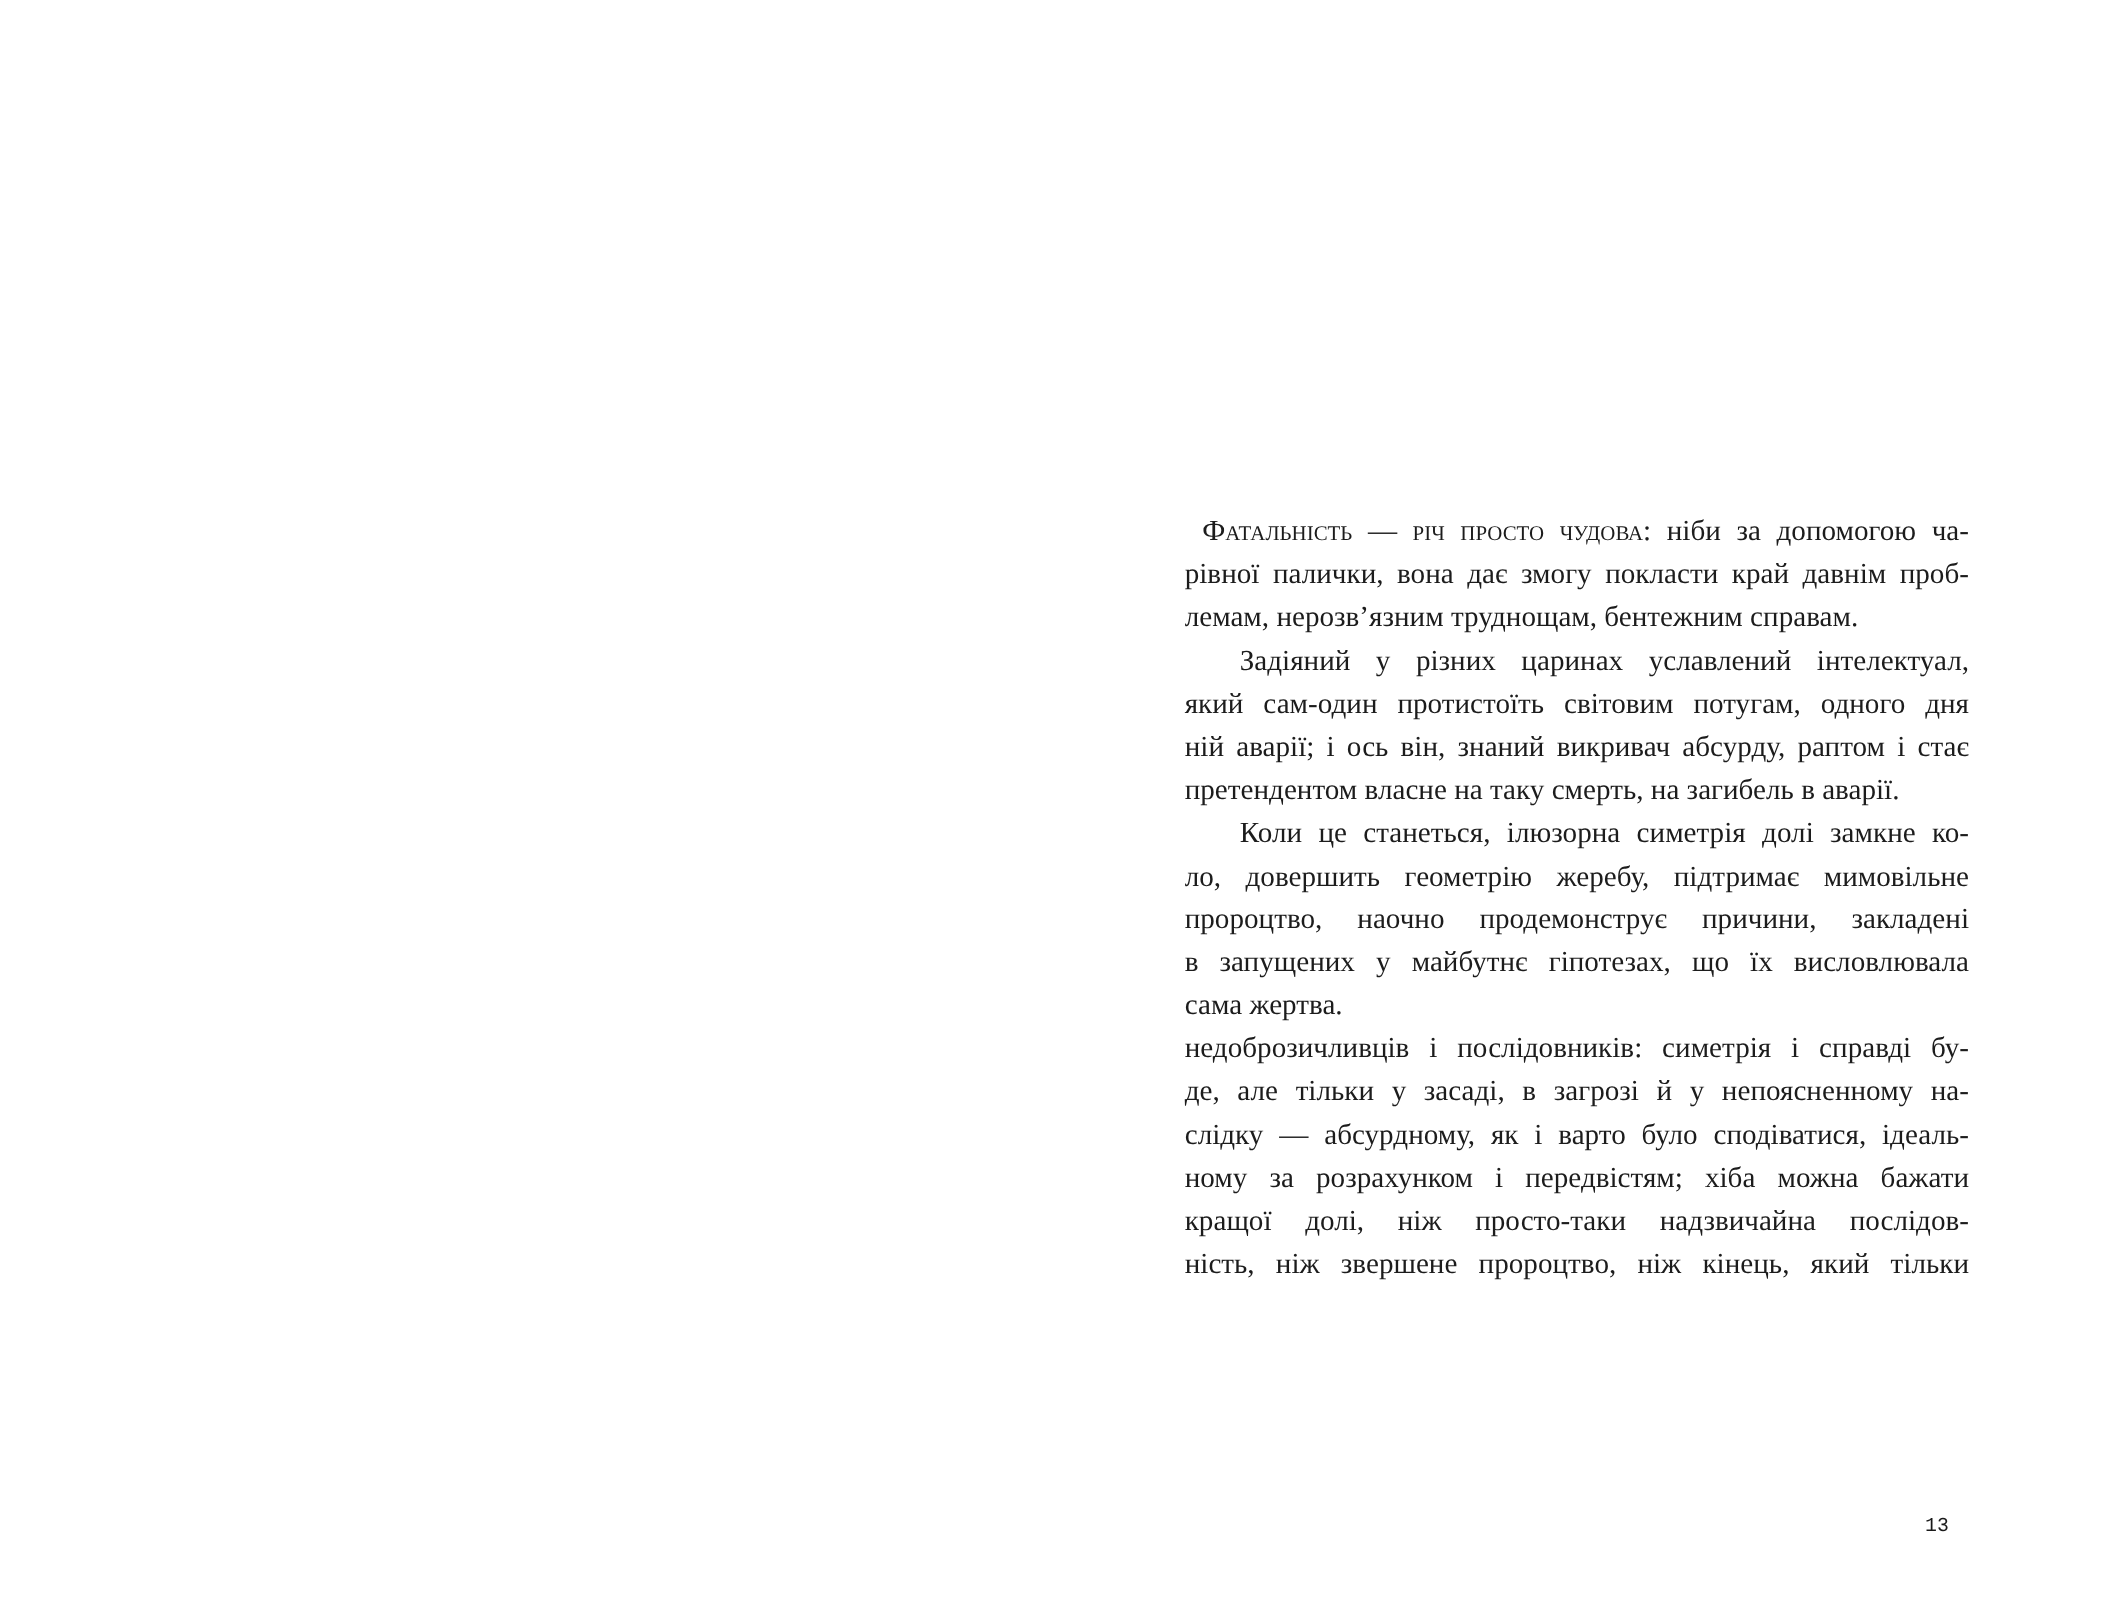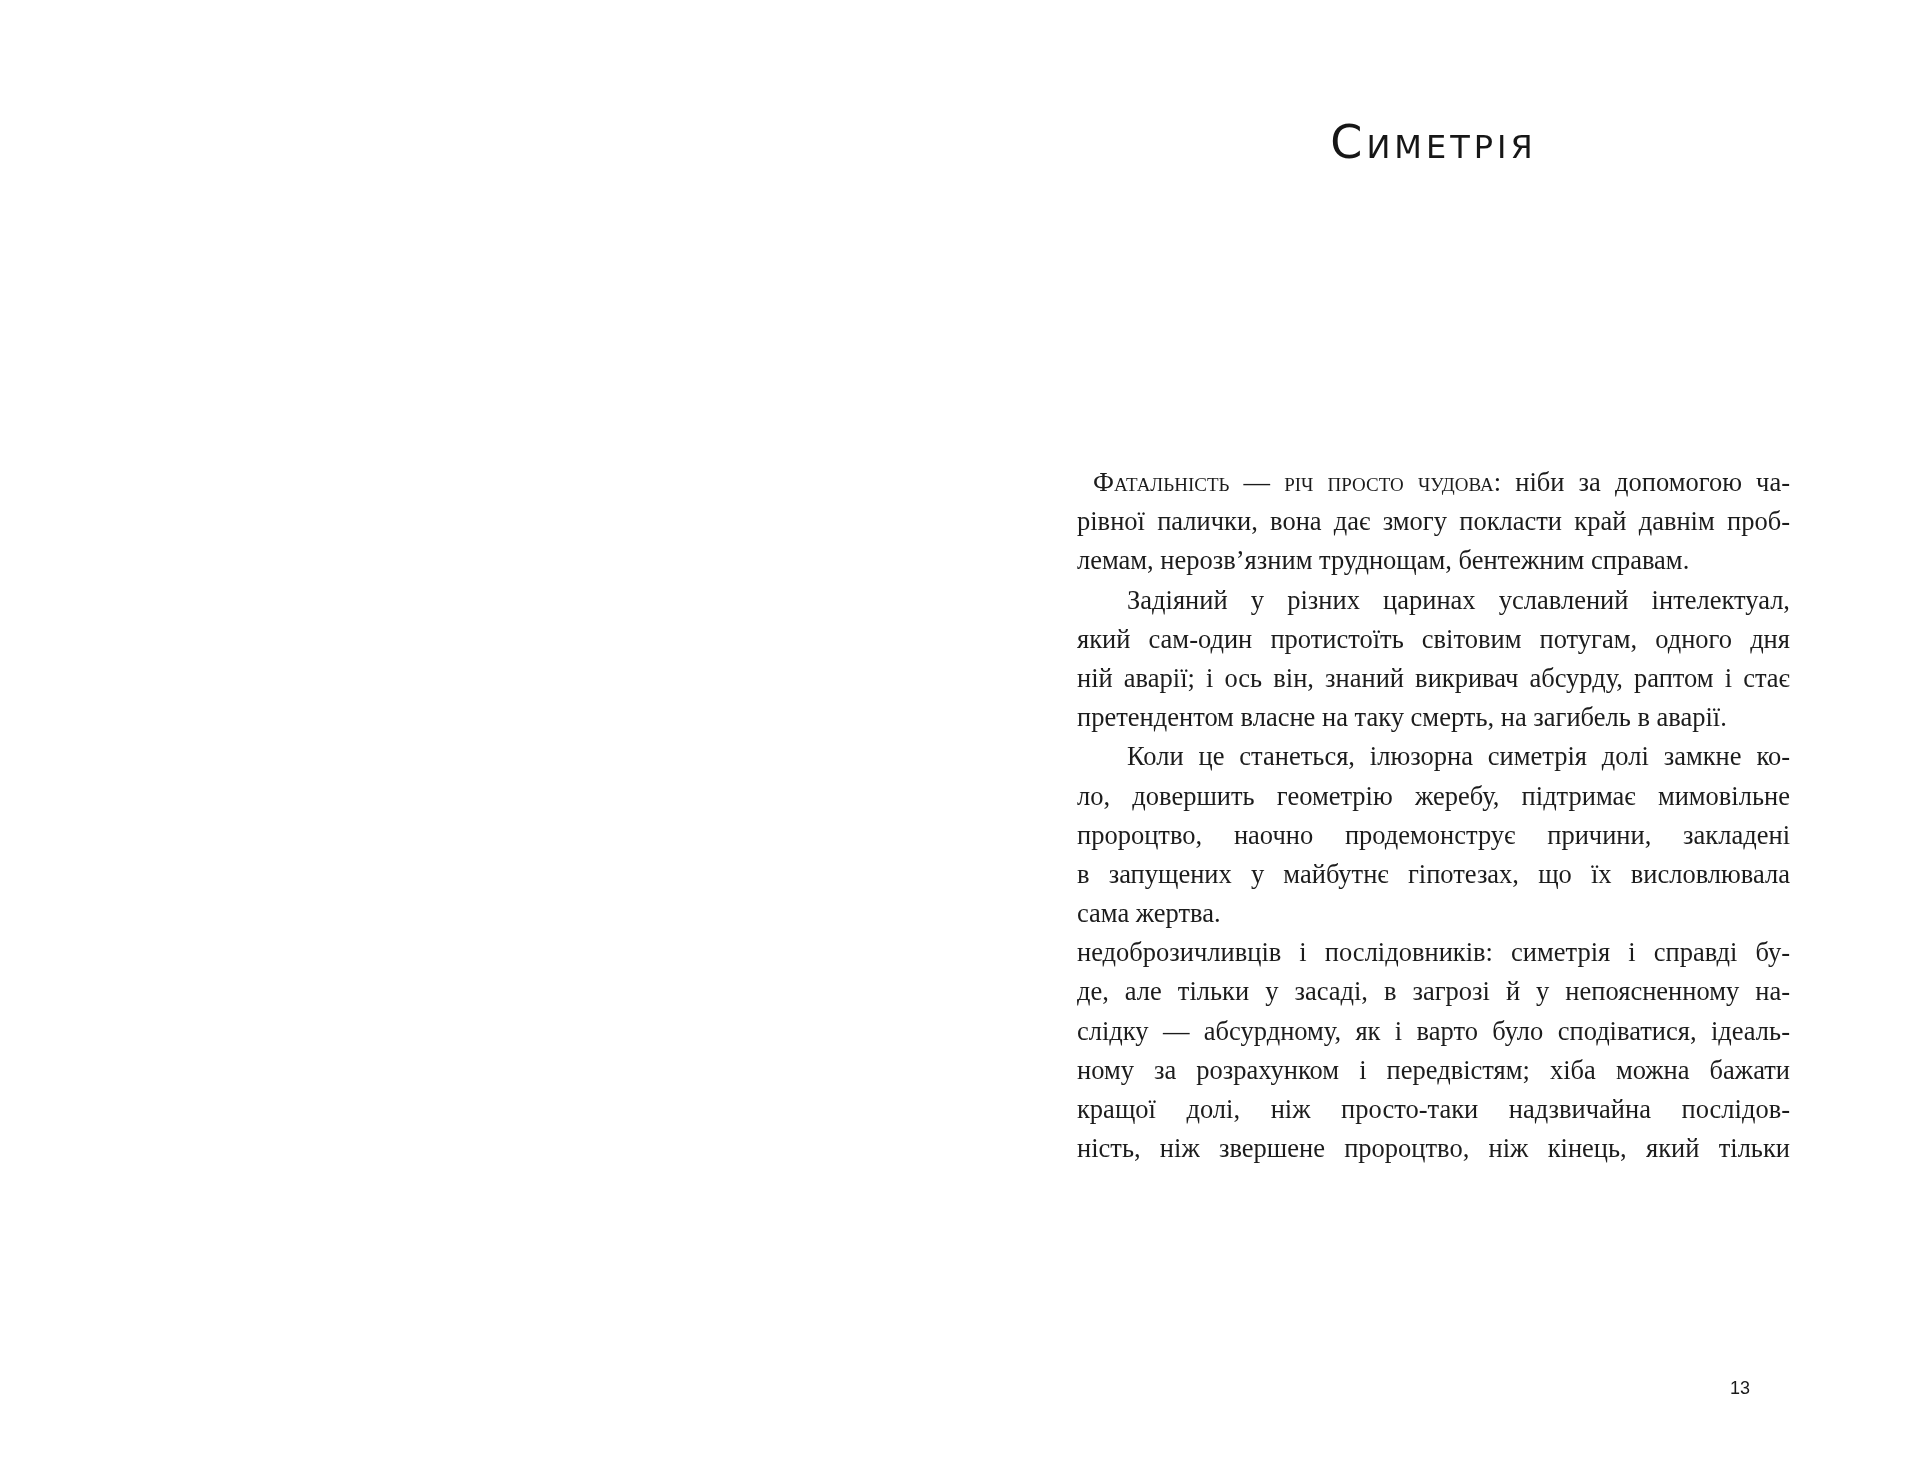--- a/index.html
+++ b/index.html
@@ -68,37 +68,36 @@
     }
     .line.indent {
       padding-left: 50px;
     }
     .smallcaps {
       font-variant: small-caps;
       margin-left: 16px;
     }
     .page-number {
       position: absolute;
-      left: 1710px;
+      left: 1750px;
       top: 1378px;
       width: 40px;
-      text-align: right;
-      font-family: Liberation Sans, sans-serif;
+      text-align: left;
+      font-family: Liberation Mono, monospace;
       font-size: 18px;
       color: #1a1a1a;
     }
   </style>
 </head>
 <body>
 
 <div class="spread">
   <div class="page-left"></div>
   <div class="page-right"></div>
 
-  <h1 class="chapter-title">Симетрія</h1>
 
   <div class="body-text">
     <span class="line"><span class="smallcaps">Фатальність — річ просто чудова</span><span>: ніби за допомогою ча-</span></span>
     <span class="line">рівної палички, вона дає змогу покласти край давнім проб-</span>
     <span class="line last">лемам, нерозв’язним труднощам, бентежним справам.</span>
     <span class="line indent">Задіяний у різних царинах уславлений інтелектуал,</span>
     <span class="line">який сам-один протистоїть світовим потугам, одного дня</span>
     <span class="line">ній аварії; і ось він, знаний викривач абсурду, раптом і стає</span>
     <span class="line last">претендентом власне на таку смерть, на загибель в аварії.</span>
     <span class="line indent">Коли це станеться, ілюзорна симетрія долі замкне ко-</span>

